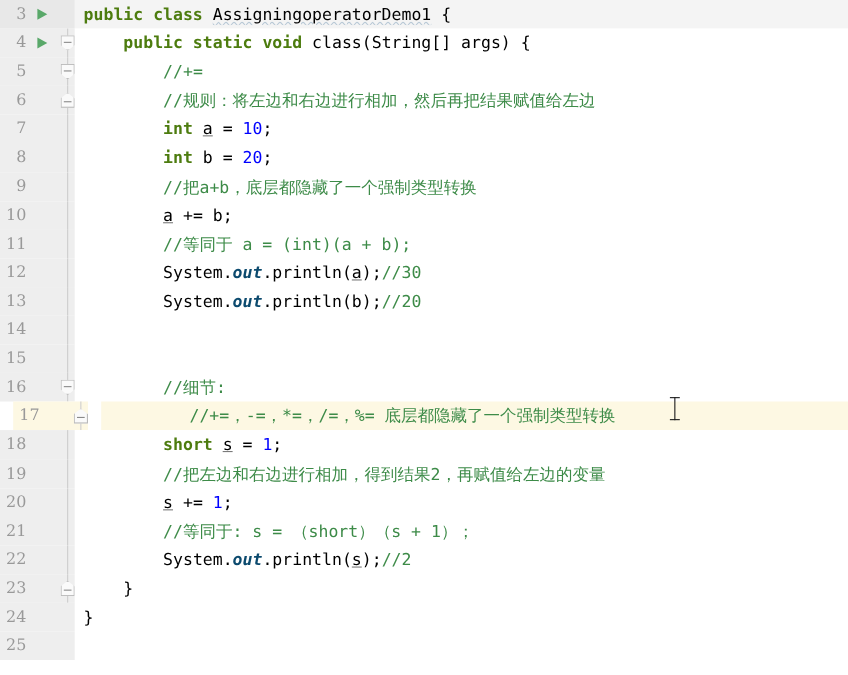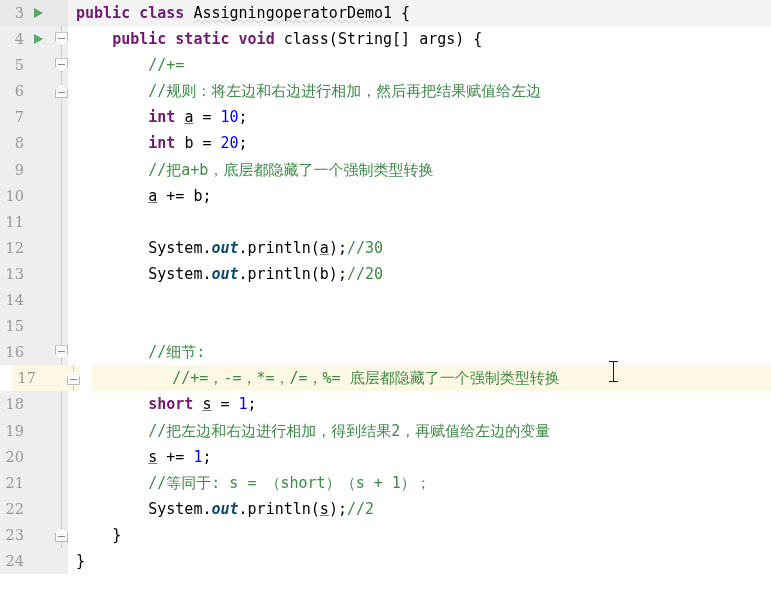--- a/index.html
+++ b/index.html
@@ -83,21 +83,21 @@
     position: relative;
     padding-left: 8px;
     font-family: "DejaVu Sans Mono", monospace;
     font-size: 15px;
     color: #000000;
     background: #ffffff;
   }
   .code span { white-space: pre; }
 
   
-  .kw      { color: #701a75; font-weight: bold; }
+  .kw      { color: #4d7c0f; font-weight: bold; }
   .plain   { color: #000000; }
   .cmt     { color: #3d8b48; }
   .num     { color: #0000ff; }
   .field   { color: #0c4a6e; font-weight: bold; font-style: italic; }
   .ul      { text-decoration: underline; text-decoration-color: #7a7a7a; }
   .typo    { text-decoration: underline; text-decoration-style: wavy;
              text-decoration-color: #b9c9d6; text-decoration-thickness: 1px; }
 
   
   #mouse-cursor {
@@ -123,33 +123,34 @@
 <div id="editor">
   <div id="rows">
       <div class="row topfade"><div class="gutter">3<span class="run-arrow"></span></div><div class="code"><span class="kw">public class </span><span class="typo">AssigningoperatorDemo1</span><span class="plain"> {</span></div></div>
       <div class="row"><div class="gutter">4<span class="run-arrow"></span><span class="fold-line"></span><span class="fold-mark down"><i></i></span></div><div class="code"><span class="plain">    </span><span class="kw">public static void </span><span class="plain">class(String[] args) {</span></div></div>
       <div class="row"><div class="gutter">5<span class="fold-line"></span><span class="fold-mark down"><i></i></span></div><div class="code"><span class="plain">        </span><span class="cmt">//+=</span></div></div>
       <div class="row"><div class="gutter">6<span class="fold-line"></span><span class="fold-mark up"><i></i></span></div><div class="code"><span class="plain">        </span><span class="cmt">//规则：将左边和右边进行相加，然后再把结果赋值给左边</span></div></div>
       <div class="row"><div class="gutter">7<span class="fold-line"></span></div><div class="code"><span class="plain">        </span><span class="kw">int </span><span class="ul">a</span><span class="plain"> = </span><span class="num">10</span><span class="plain">;</span></div></div>
       <div class="row"><div class="gutter">8<span class="fold-line"></span></div><div class="code"><span class="plain">        </span><span class="kw">int </span><span class="plain">b = </span><span class="num">20</span><span class="plain">;</span></div></div>
       <div class="row"><div class="gutter">9<span class="fold-line"></span></div><div class="code"><span class="plain">        </span><span class="cmt">//把a+b，底层都隐藏了一个强制类型转换</span></div></div>
       <div class="row"><div class="gutter">10<span class="fold-line"></span></div><div class="code"><span class="plain">        </span><span class="ul">a</span><span class="plain"> += b;</span></div></div>
-      <div class="row"><div class="gutter">11<span class="fold-line"></span></div><div class="code"><span class="plain">        </span></div></div>
+      <div class="row"><div class="gutter">11<span class="fold-line"></span></div><div class="code"><span class="plain">        </span><span class="cmt">//等同于 a = (int)(a + b);</span></div></div>
       <div class="row"><div class="gutter">12<span class="fold-line"></span></div><div class="code"><span class="plain">        </span><span class="plain">System.</span><span class="field">out</span><span class="plain">.println(</span><span class="ul">a</span><span class="plain">);</span><span class="cmt">//30</span></div></div>
       <div class="row"><div class="gutter">13<span class="fold-line"></span></div><div class="code"><span class="plain">        </span><span class="plain">System.</span><span class="field">out</span><span class="plain">.println(b);</span><span class="cmt">//20</span></div></div>
       <div class="row"><div class="gutter">14<span class="fold-line"></span></div><div class="code"></div></div>
       <div class="row"><div class="gutter">15<span class="fold-line"></span></div><div class="code"></div></div>
       <div class="row"><div class="gutter">16<span class="fold-line"></span><span class="fold-mark down"><i></i></span></div><div class="code"><span class="plain">        </span><span class="cmt">//细节:</span></div></div>
       <div class="row current"><div class="gutter">17<span class="fold-line"></span><span class="fold-mark up"><i></i></span></div><div class="code"><span class="plain">        </span><span class="cmt">//+=，-=，*=，/=，%= 底层都隐藏了一个强制类型转换</span></div></div>
       <div class="row"><div class="gutter">18<span class="fold-line"></span></div><div class="code"><span class="plain">        </span><span class="kw">short </span><span class="ul">s</span><span class="plain"> = </span><span class="num">1</span><span class="plain">;</span></div></div>
       <div class="row"><div class="gutter">19<span class="fold-line"></span></div><div class="code"><span class="plain">        </span><span class="cmt">//把左边和右边进行相加，得到结果2，再赋值给左边的变量</span></div></div>
       <div class="row"><div class="gutter">20<span class="fold-line"></span></div><div class="code"><span class="plain">        </span><span class="ul">s</span><span class="plain"> += </span><span class="num">1</span><span class="plain">;</span></div></div>
       <div class="row"><div class="gutter">21<span class="fold-line"></span></div><div class="code"><span class="plain">        </span><span class="cmt">//等同于: s = （short）（s + 1）；</span></div></div>
       <div class="row"><div class="gutter">22<span class="fold-line"></span></div><div class="code"><span class="plain">        </span><span class="plain">System.</span><span class="field">out</span><span class="plain">.println(</span><span class="ul">s</span><span class="plain">);</span><span class="cmt">//2</span></div></div>
       <div class="row"><div class="gutter">23<span class="fold-line"></span><span class="fold-mark up"><i></i></span></div><div class="code"><span class="plain">    </span><span class="plain">}</span></div></div>
       <div class="row"><div class="gutter">24</div><div class="code"><span class="plain">}</span></div></div>
+      <div class="row"><div class="gutter">25</div><div class="code"></div></div>
     </div>
   <div id="mouse-cursor">
     <span class="cap t"></span>
     <span class="stem"></span>
     <span class="cap b"></span>
   </div>
 </div>
 
 </body></html>

